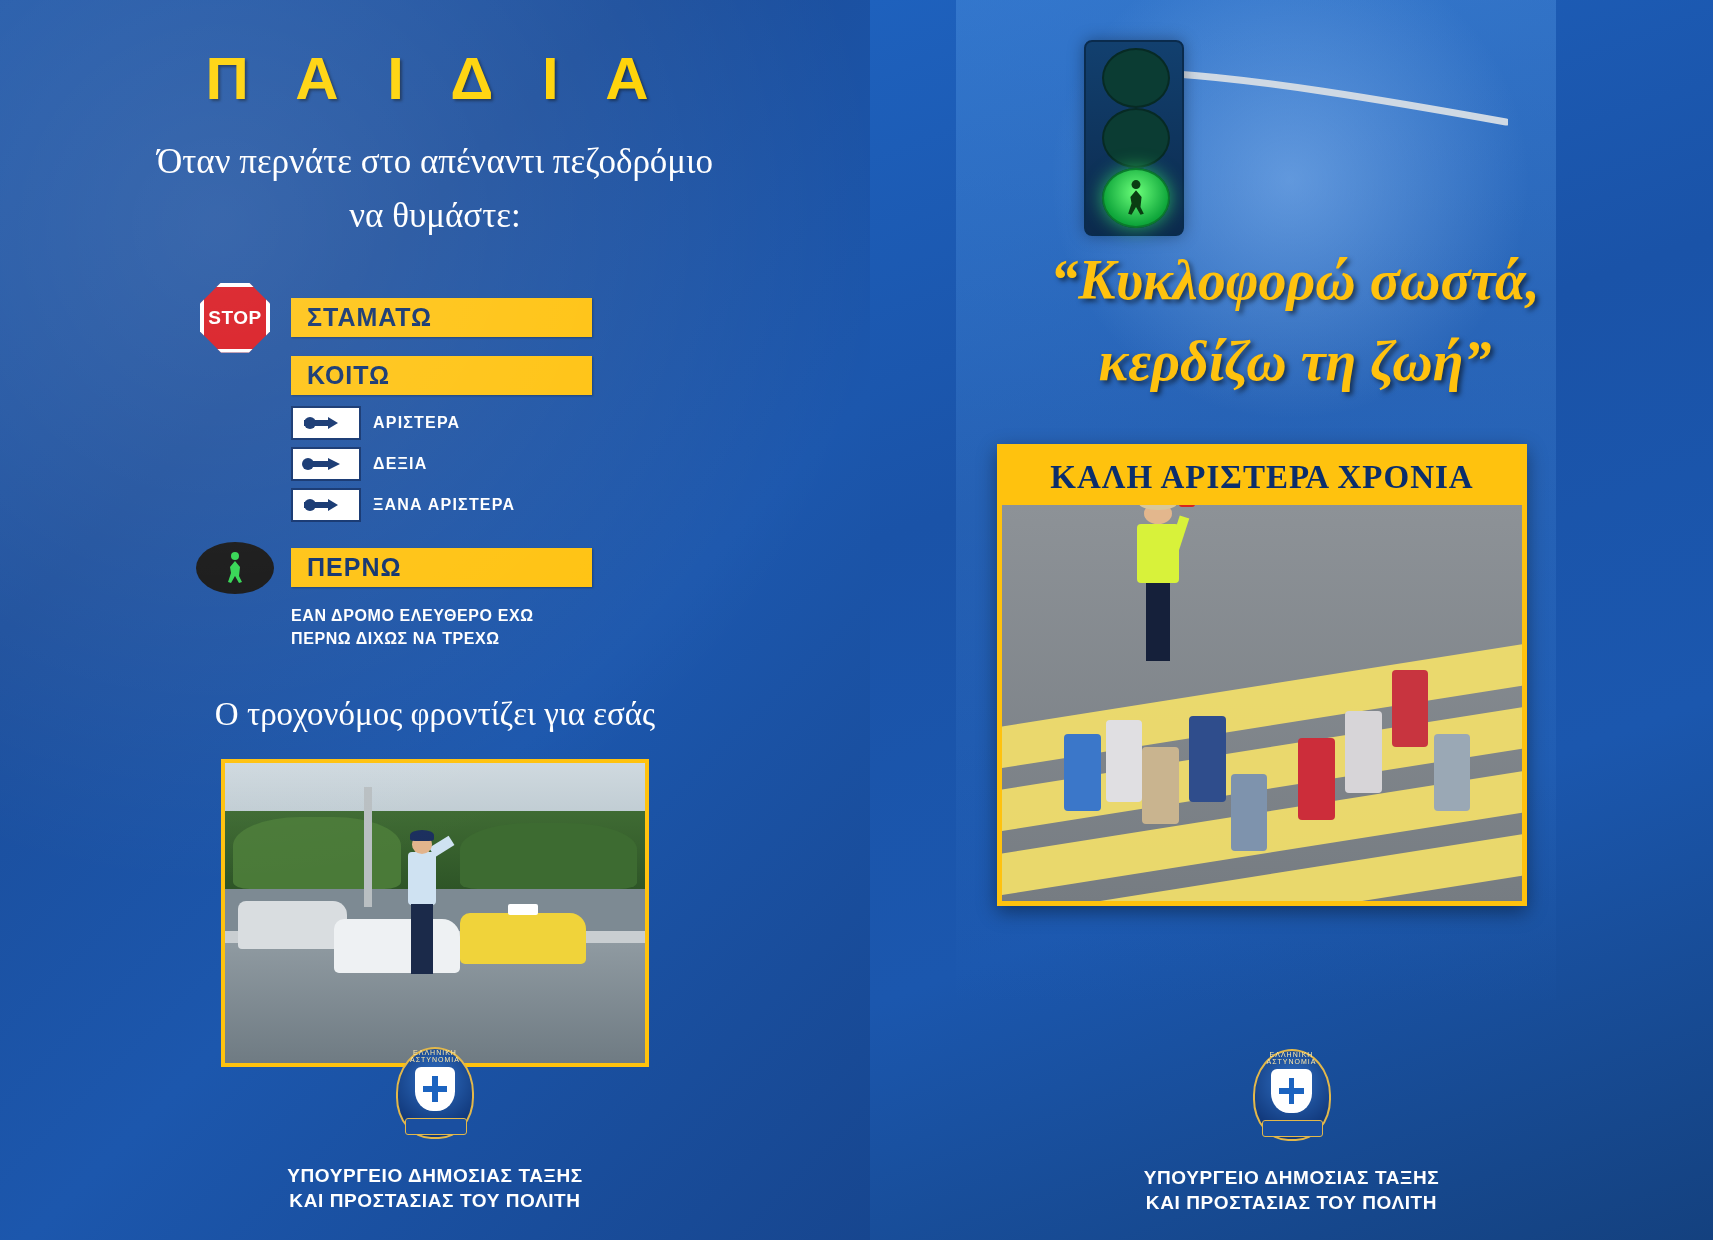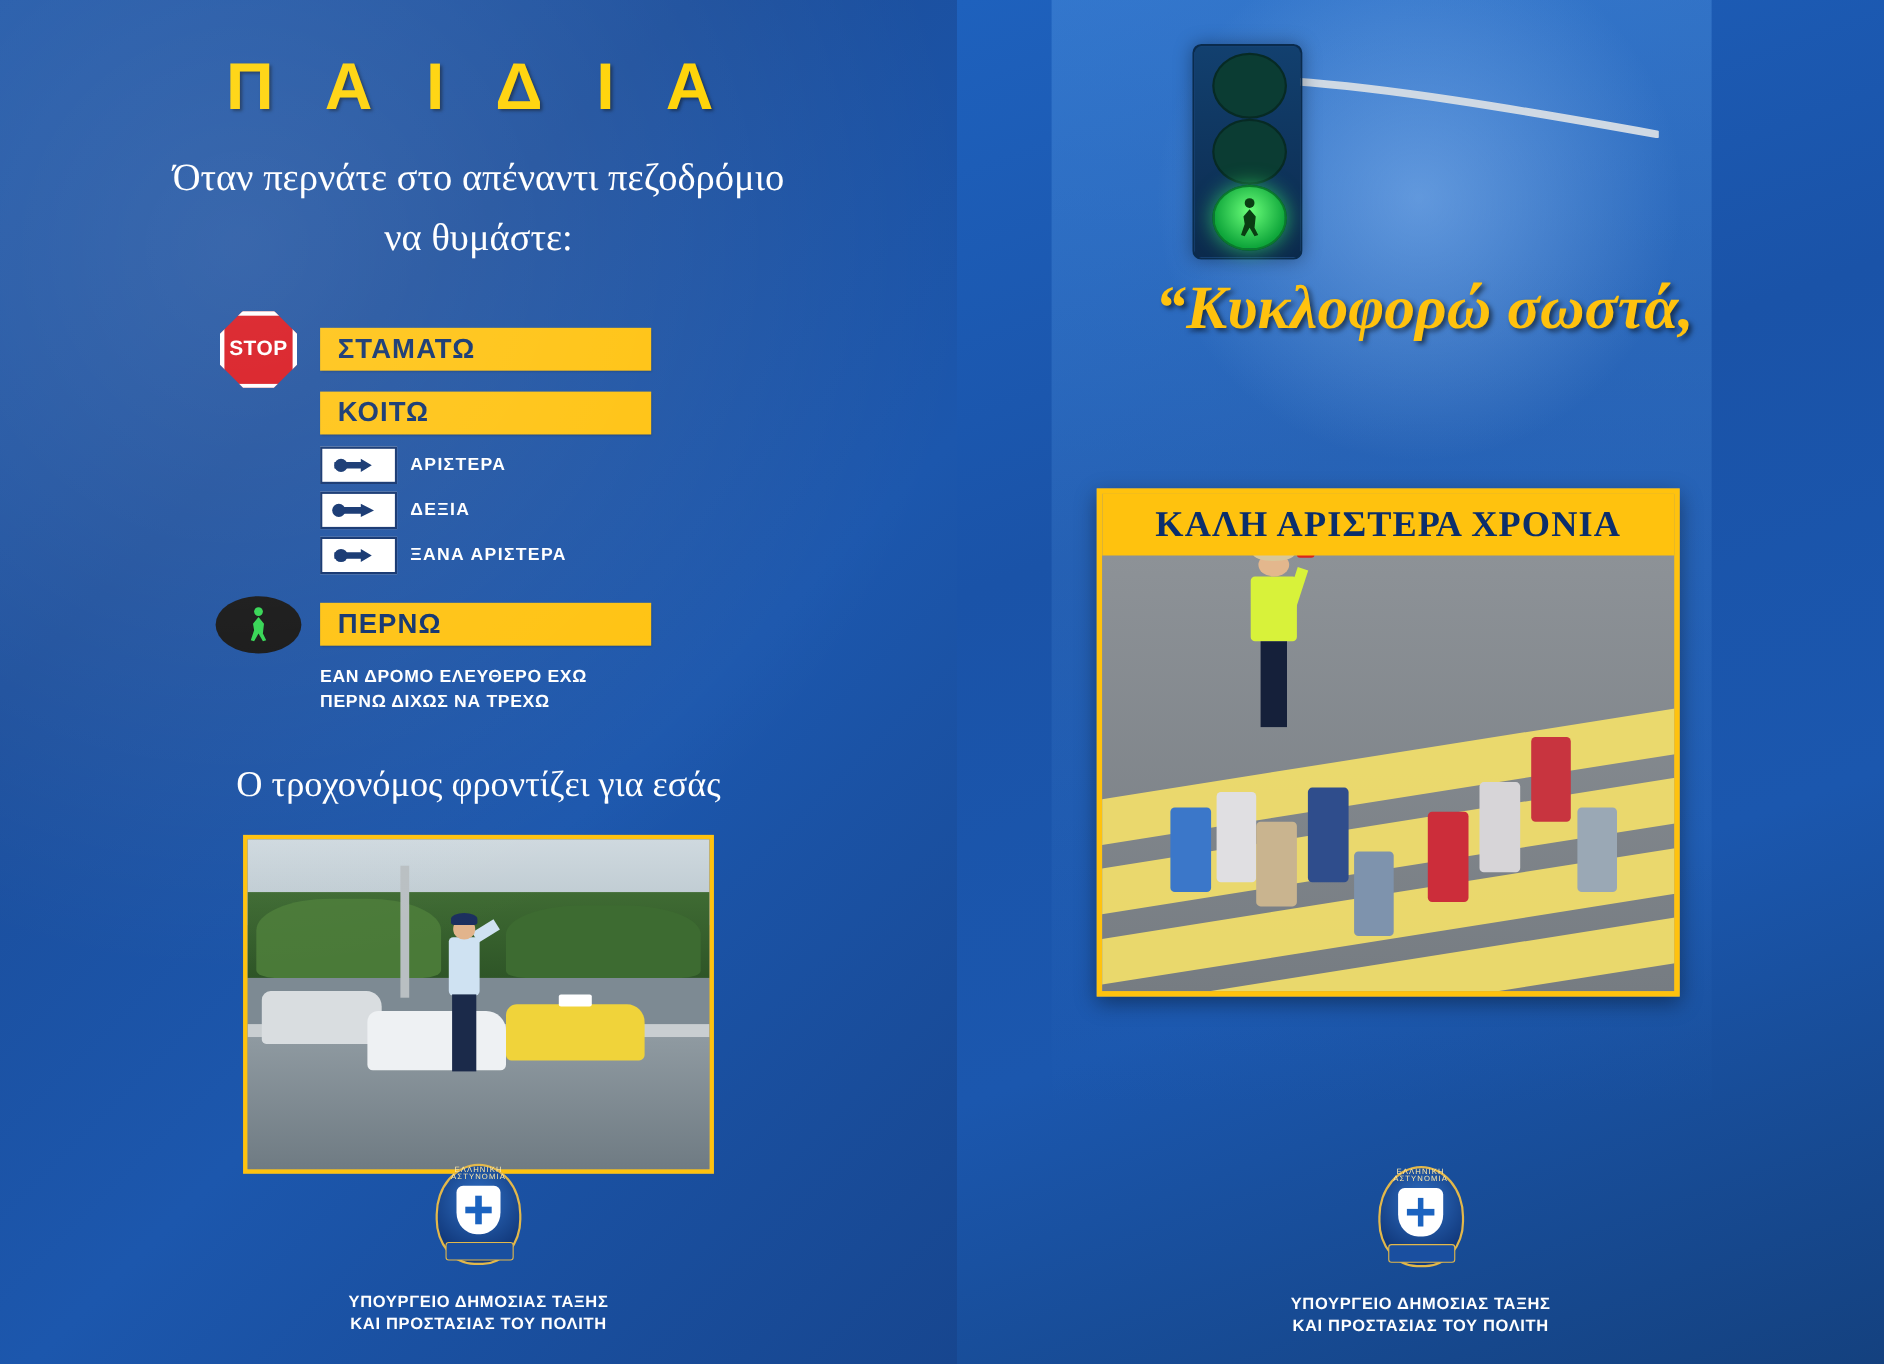--- a/index.html
+++ b/index.html
@@ -173,21 +173,21 @@
   .crest-cross:after{top:38%;left:0;height:24%;width:100%;}
   .crest-text{
     position:absolute;left:0;right:0;top:2px;
     font-size:7px;color:#ffe9a8;letter-spacing:1px;text-align:center;
   }
   .crest-base{
     position:absolute;left:12%;bottom:4%;width:76%;height:16%;
     background:#1a4fa0;border:1px solid #e3b84a;border-radius:3px;
   }
   .ministry{
-    color:#ffffff;font-size:15px;font-weight:bold;line-height:1.35;letter-spacing:.6px;margin-top:24px;
+    color:#ffffff;font-size:19px;font-weight:bold;line-height:1.35;letter-spacing:.6px;margin-top:24px;
   }
 
   
   .panel-right{
     position:relative;
     width:843px;height:1240px;
     background:linear-gradient(160deg,#1e61bd 0%,#1a53a8 35%,#1b57ae 65%,#14417f 100%);
     overflow:hidden;
   }
   .inner-band{
@@ -406,20 +406,21 @@
           <svg width="30" height="38" viewBox="0 0 26 34" style="margin:9px 0 0 17px" aria-hidden="true">
             <circle cx="13" cy="5" r="4" fill="#0a3d12"></circle>
             <path d="M13 10 L18 16 L17 25 L20 31 L17 32 L13 25 L9 32 L6 31 L9 22 L8 16 Z" fill="#0a3d12"></path>
           </svg>
         </div>
       </div>
     </div>
 
     <div class="cover-title">
       <div>“Κυκλοφορώ σωστά,</div>
+      <div>κερδίζω τη ζωή”</div>
     </div>
 
     <div class="cover-photo-frame">
       <div class="banner">ΚΑΛΗ ΑΡΙΣΤΕΡΑ ΧΡΟΝΙΑ</div>
       <div class="cp-road"></div>
 
       <div class="zstripe" style="left:-4%;top:52%;width:112%;height:9%;transform:rotate(-9deg);"></div>
       <div class="zstripe" style="left:-4%;top:66%;width:112%;height:9%;transform:rotate(-9deg);"></div>
       <div class="zstripe" style="left:-4%;top:80%;width:112%;height:9%;transform:rotate(-9deg);"></div>
       <div class="zstripe" style="left:-4%;top:94%;width:112%;height:9%;transform:rotate(-9deg);"></div>

